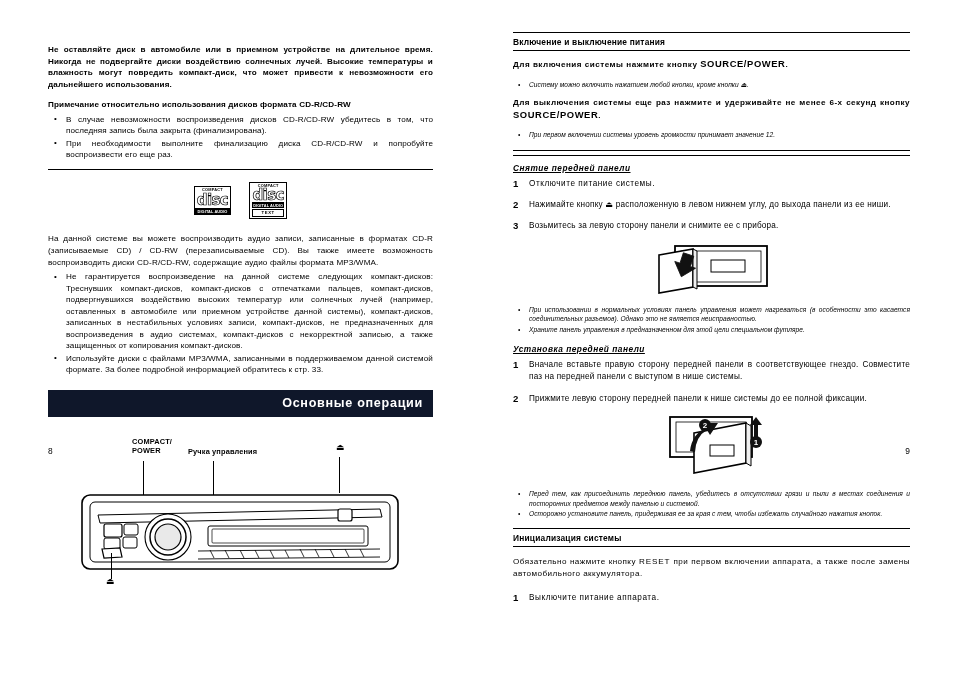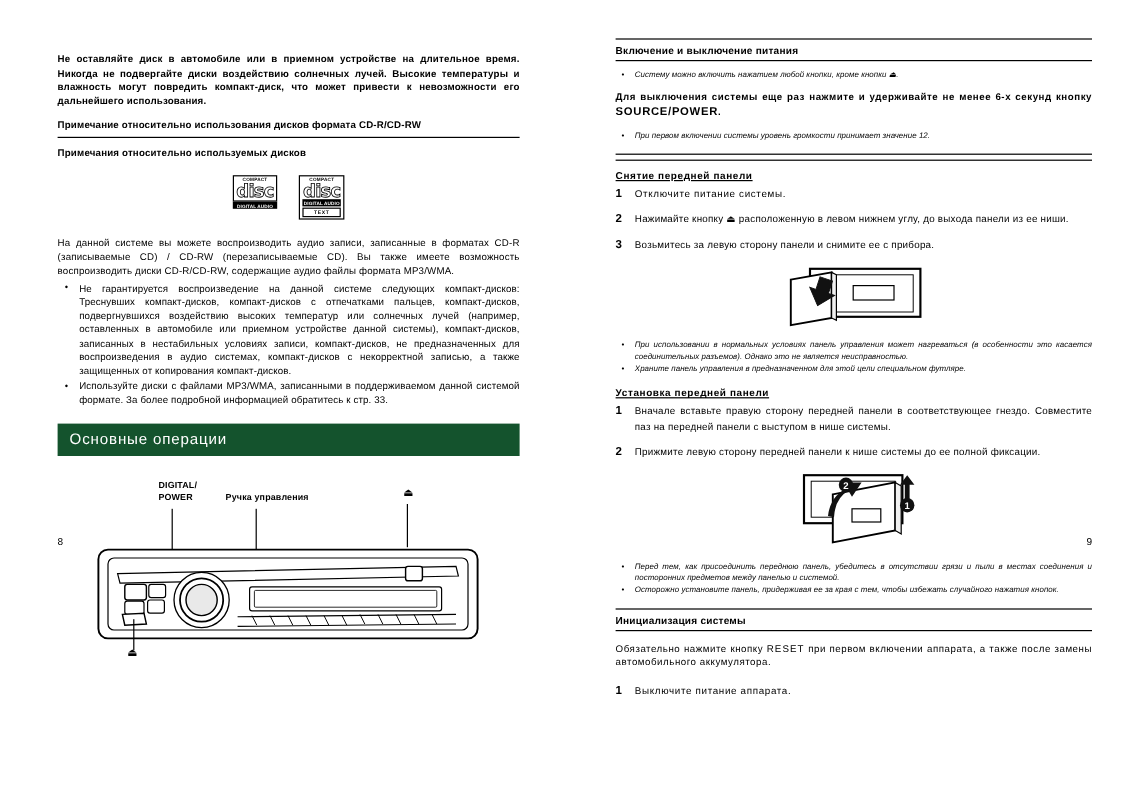--- a/index.html
+++ b/index.html
@@ -66,20 +66,21 @@
     font-weight: bold;
     margin: 0 0 3px 0;
     letter-spacing: 0.2px;
   }
   .sub-head {
     font-size: 8.3px;
     font-weight: bold;
     text-decoration: underline;
     margin: 0 0 5px 0;
     letter-spacing: 0.5px;
+    font-style: italic;
   }
 
   ul.bullets {
     list-style: none;
     margin: 0 0 8px 0;
     padding: 0;
   }
   ul.bullets > li {
     position: relative;
     padding-left: 18px;
@@ -131,34 +132,35 @@
   }
   .step-body.wide-sp { letter-spacing: 0.55px; }
 
   .kbd-bold {
     font-weight: bold;
     letter-spacing: 0.6px;
   }
 
   
   .banner {
-    background: #14532d;
+    background: #0f172a;
     color: #ffffff;
     font-size: 12.6px;
-    font-weight: normal;
+    font-weight: bold;
     padding: 6px 10px 7px 10px;
     margin: 14px 0 0 0;
     letter-spacing: 0.7px;
+    text-align: right;
   }
 
   
   .logo-row {
     display: flex;
     justify-content: center;
-    align-items: flex-start;
+    align-items: center;
     gap: 18px;
     margin: 12px 0 14px 0;
   }
   .cdlogo { position: relative; }
   .cdlogo .top-label {
     font-size: 3.9px;
     font-weight: bold;
     letter-spacing: 0.2px;
     text-align: center;
     line-height: 4.5px;
@@ -243,24 +245,27 @@
 <body>
 
 <div class="spread">
 
   <div class="page page-left">
 
     <p class="para para-bold">Не оставляйте диск в автомобиле или в приемном устройстве на длительное время. Никогда не подвергайте диски воздействию солнечных лучей. Высокие температуры и влажность могут повредить компакт-диск, что может привести к невозможности его дальнейшего использования.</p>
 
     <p class="para para-bold tight">Примечание относительно использования дисков формата CD-R/CD-RW</p>
 
+    <ul class="bullets">
+      <li>В случае невозможности воспроизведения дисков CD-R/CD-RW убедитесь в том, что последняя запись была закрыта (финализирована).</li>
+      <li>При необходимости выполните  финализацию диска CD-R/CD-RW и попробуйте воспроизвести его еще раз.</li>
+    </ul>
 
     <hr class="section-rule-thin">
 
-    <p class="para para-semibold tight">Примечания относительно используемых дисков</p>
 
     <div class="logo-row">
       <div class="cdlogo">
         <div class="logo-frame">
           <div class="top-label">COMPACT</div>
           <div class="disc-word">disc</div>
         </div>
         <div class="bot-label inv">DIGITAL AUDIO</div>
       </div>
       <div class="cdlogo">
@@ -277,21 +282,21 @@
 
     <ul class="bullets">
       <li>Не гарантируется воспроизведение на данной системе следующих компакт-дисков: Треснувших компакт-дисков, компакт-дисков с отпечатками пальцев, компакт-дисков, подвергнувшихся воздействию высоких температур или солнечных лучей (например, оставленных в автомобиле или приемном устройстве данной системы), компакт-дисков, записанных в нестабильных условиях записи, компакт-дисков, не предназначенных для воспроизведения в аудио системах, компакт-дисков с некорректной записью, а также защищенных от копирования компакт-дисков.</li>
       <li>Используйте диски с файлами MP3/WMA, записанными в поддерживаемом данной системой формате. За более подробной информацией обратитесь к стр. 33.</li>
     </ul>
 
     <div class="banner">Основные операции</div>
 
     <div class="device-fig">
       <div class="lbl" style="left:84px; top:2px;">
-        <span>DIGITAL/</span><br>
+        <span>COMPACT/</span><br>
         <span>POWER</span>
       </div>
       <div class="lbl" style="left:140px; top:12px;">Ручка управления</div>
       <div class="eject-glyph" style="left:288px; top:8px;">⏏</div>
 
       <div class="leader" style="left:95px; top:26px; height:38px;"></div>
       <div class="leader" style="left:165px; top:26px; height:53px;"></div>
       <div class="leader" style="left:291px; top:22px; height:36px;"></div>
 
       <svg width="320" height="92" viewBox="0 0 320 92" style="position:absolute; left:32px; top:58px;">
@@ -332,20 +337,21 @@
 
     <div class="page-num left">8</div>
   </div>
 
   <div class="page page-right">
 
     <hr class="section-rule" style="margin-top:0;">
     <div class="section-head">Включение и выключение питания</div>
     <hr class="section-rule-thin">
 
+    <p class="para para-bold" style="letter-spacing:0.5px;"><span>Для включения системы нажмите кнопку </span><span class="kbd-bold" style="font-size:9.4px;">SOURCE/POWER</span>.</p>
 
     <ul class="bullets italic">
       <li>Систему можно включить нажатием любой кнопки, кроме кнопки ⏏.</li>
     </ul>
 
     <p class="para para-bold" style="letter-spacing:0.45px; margin-top:7px;"><span>Для выключения системы еще раз нажмите и удерживайте не менее 6-х секунд кнопку </span><span class="kbd-bold" style="font-size:9.4px;">SOURCE/POWER</span>.</p>
 
     <ul class="bullets italic">
       <li>При первом включении системы уровень громкости принимает значение 12.</li>
     </ul>

